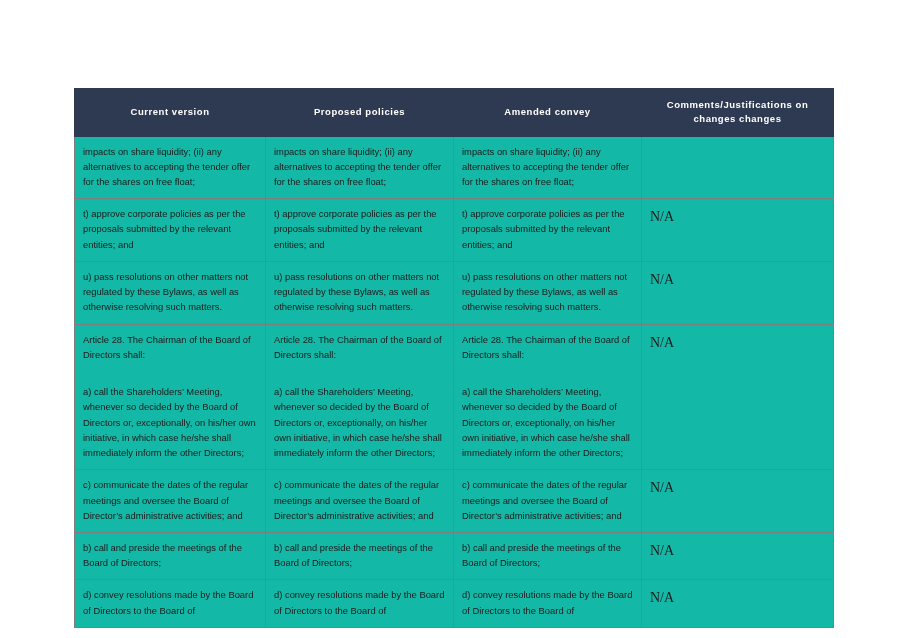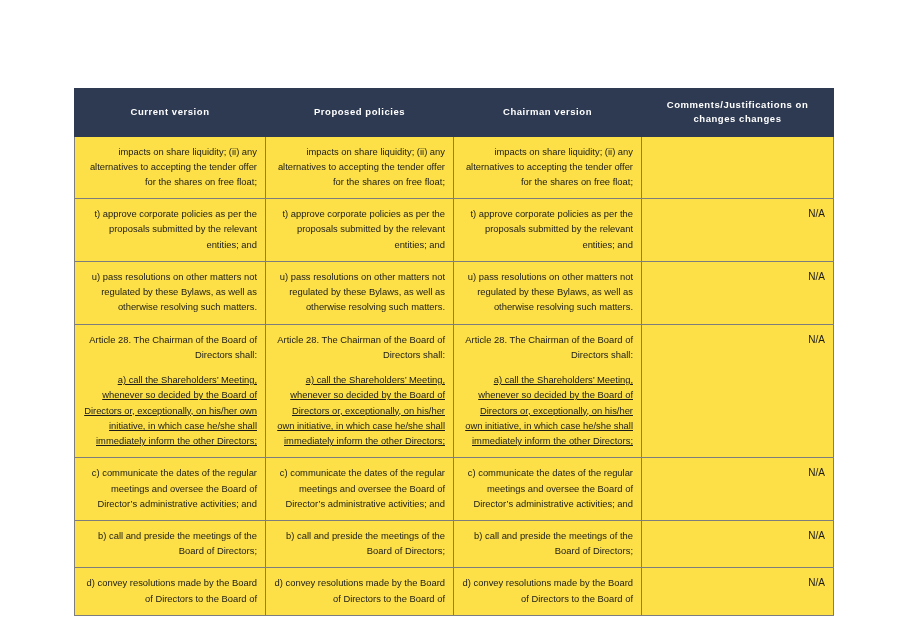--- a/index.html
+++ b/index.html
@@ -49,60 +49,59 @@
     border: 1px solid #2e3a52;
   }
 
   tbody td {
     border: 1px solid #7d7d7d;
     vertical-align: top;
     padding: 7px 8px 9px 8px;
     font-size: 9.4px;
     line-height: 1.62;
     color: #1b1b1b;
-    background: #fde047;
-    text-align: right;
+    background: #14b8a6;
   }
 
   tbody td p {
     margin: 0;
   }
   tbody td p + p {
-    margin-top: 10px;
-    text-decoration: underline;
+    margin-top: 22px;
   }
 
   .art-label {
     font-weight: normal;
   }
 
   .na-cell {
-    font-size: 10px;
+    font-size: 14px;
     line-height: 1.62;
     color: #1b1b1b;
+    font-family: Liberation Serif, serif;
   }
 </style>
 </head>
 <body>
 
 <div class="page">
 
   <table class="comparison-table">
     <colgroup>
       <col class="c-current">
       <col class="c-proposed">
       <col class="c-amended">
       <col class="c-comments">
     </colgroup>
 
     <thead>
       <tr>
         <th>Current version</th>
         <th>Proposed policies</th>
-        <th>Chairman version</th>
+        <th>Amended convey</th>
         <th>Comments/Justifications on changes changes</th>
       </tr>
     </thead>
 
     <tbody>
 
       <tr>
         <td>
             <p>impacts on share liquidity; (ii) any alternatives to accepting the tender offer for the shares on free float;</p>
           </td>

